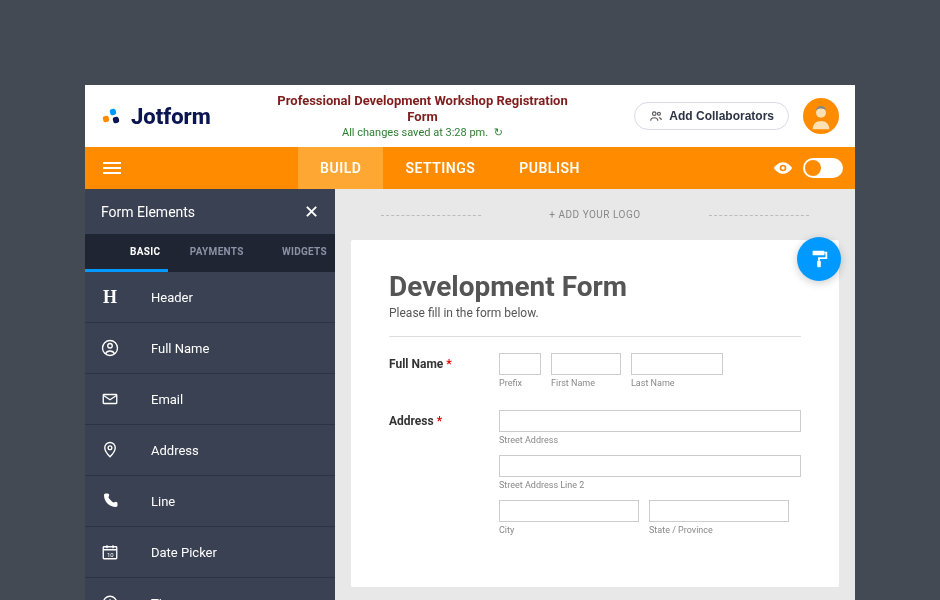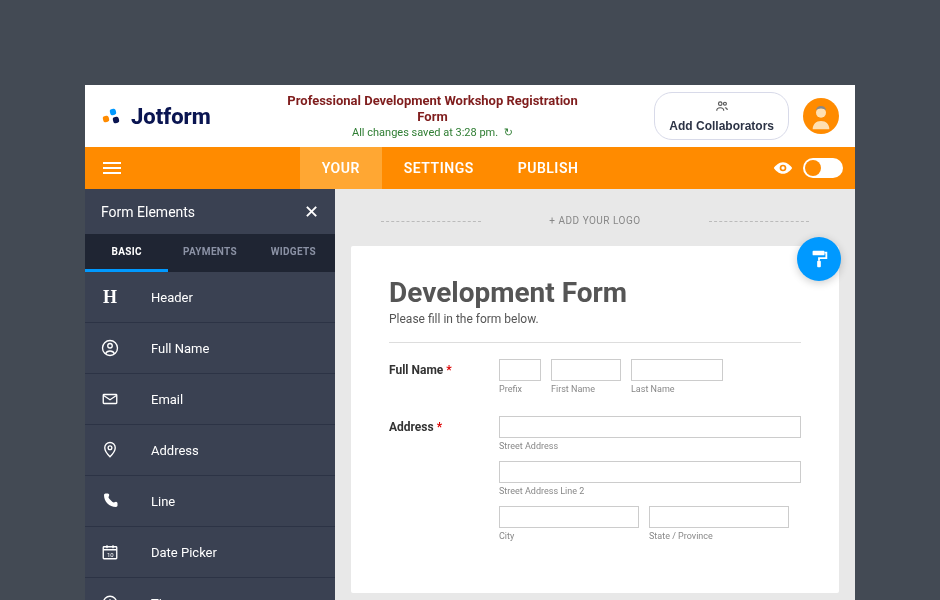--- a/index.html
+++ b/index.html
@@ -67,21 +67,20 @@
       align-items: center;
       gap: 6px;
       padding: 6px 14px;
       border: 1px solid #d8dae9;
       border-radius: 18px;
       background: #fff;
       font-size: 12px;
       font-weight: 600;
       color: #2c3345;
       cursor: pointer;
-      flex-direction: column;
     }
     .avatar {
       width: 36px;
       height: 36px;
       border-radius: 50%;
       background: #ff8b00;
       margin-left: 14px;
       display: flex;
       align-items: center;
       justify-content: center;
@@ -179,21 +178,21 @@
       cursor: pointer;
       font-size: 18px;
       color: #fff;
     }
     .sidebar-tabs {
       display: flex;
       background: #1f2533;
     }
     .sidebar-tab {
       flex: 1;
-      text-align: center;
+      text-align: right;
       padding: 12px 8px;
       font-size: 10px;
       font-weight: 700;
       color: #8b92a5;
       cursor: pointer;
       letter-spacing: 0.3px;
     }
     .sidebar-tab.active {
       color: #fff;
       border-bottom: 3px solid #0099ff;
@@ -221,21 +220,21 @@
       flex-shrink: 0;
     }
     .element-label {
       font-size: 13px;
       color: #fff;
       margin-left: 16px;
     }
     .canvas {
       flex: 1;
       background: #e8e8e8;
-      padding: 12px 16px 16px;
+      padding: 6px 16px 16px;
       overflow: hidden;
       position: relative;
     }
     .add-logo {
       text-align: center;
       padding: 14px 0;
       font-size: 10px;
       color: #888;
       letter-spacing: 0.5px;
       position: relative;
@@ -367,21 +366,21 @@
     </div>
   </div>
 
   <div class="nav-tabs">
     <div class="hamburger">
       <span></span>
         <span></span>
         <span></span>
     </div>
     <div class="tabs-center">
-      <div class="tab active">YOUR</div>
+      <div class="tab active">BUILD</div>
       <div class="tab">SETTINGS</div>
       <div class="tab">PUBLISH</div>
     </div>
     <div class="nav-right">
       <svg class="eye-icon" width="20" height="20" viewBox="0 0 24 24" fill="#fff">
         <path d="M12 5C7 5 3 9 1 12c2 3 6 7 11 7s9-4 11-7c-2-3-6-7-11-7zm0 11a4 4 0 110-8 4 4 0 010 8z"></path>
         <circle cx="12" cy="12" r="2"></circle>
       </svg>
       <div class="toggle">
         <div class="toggle-knob"></div>

